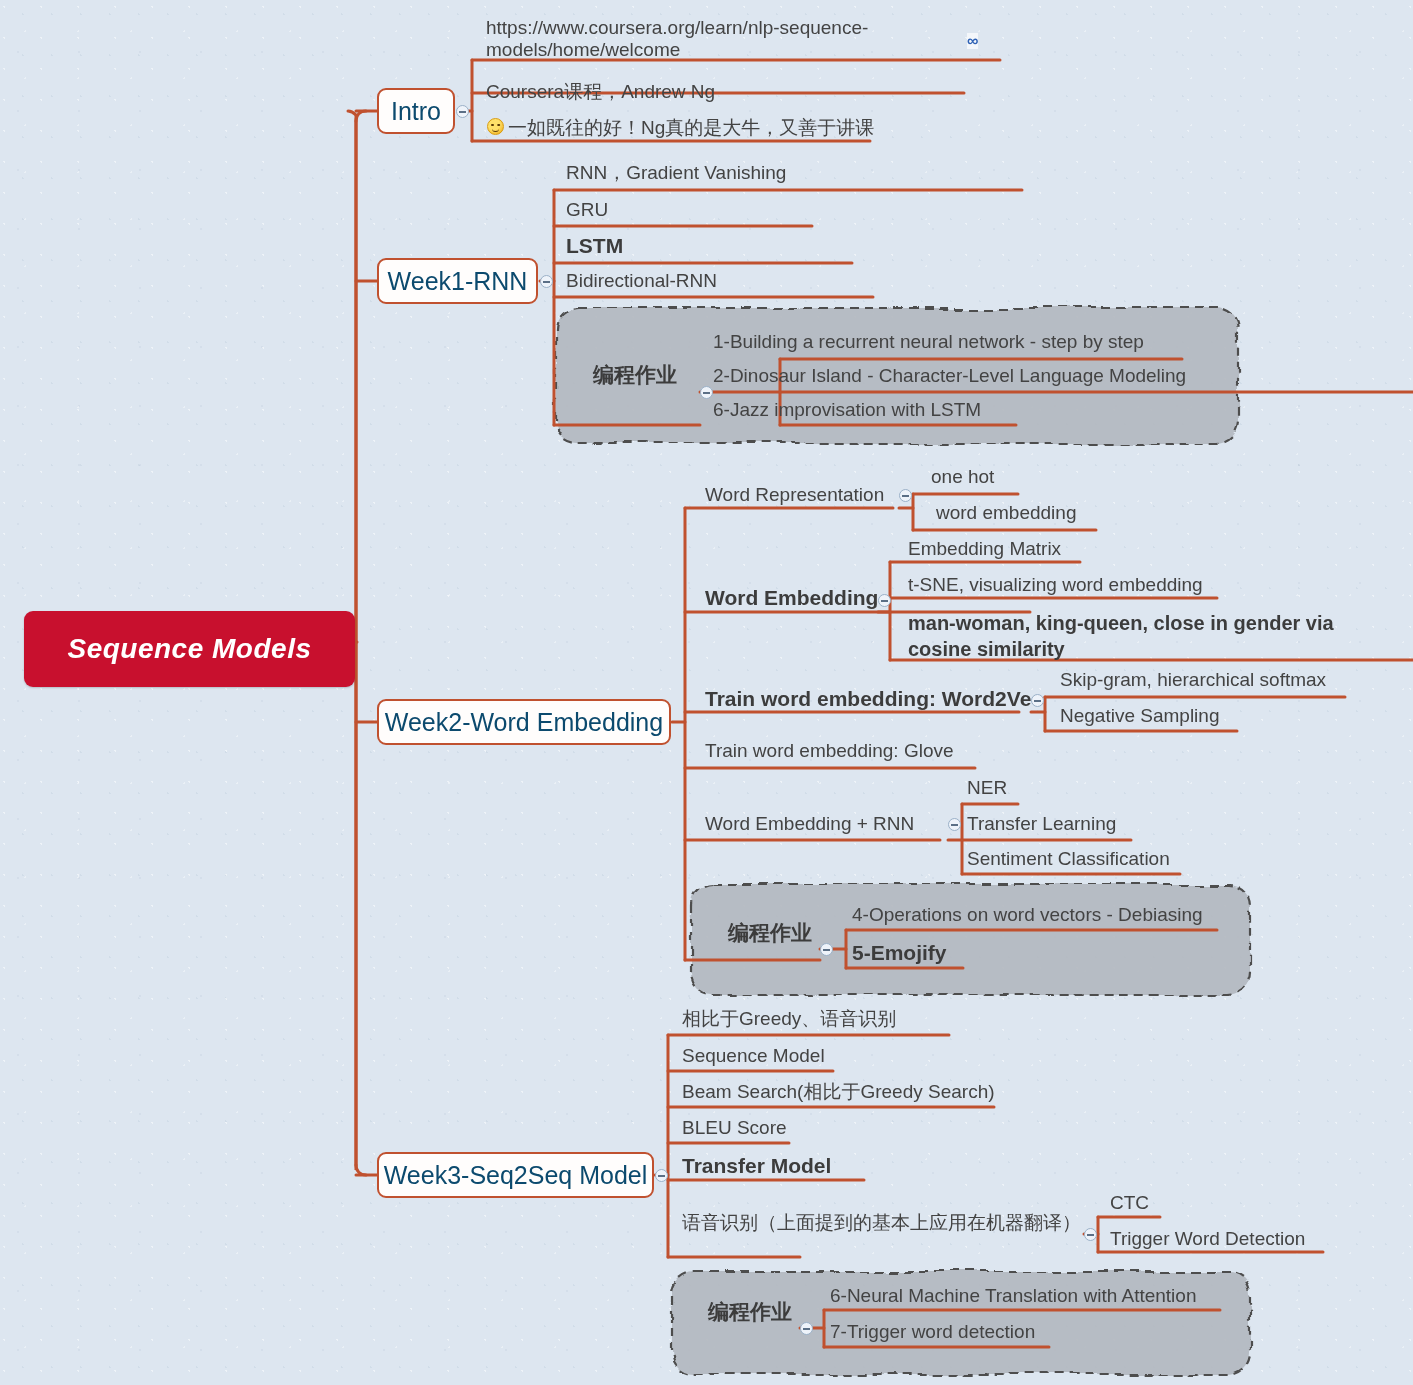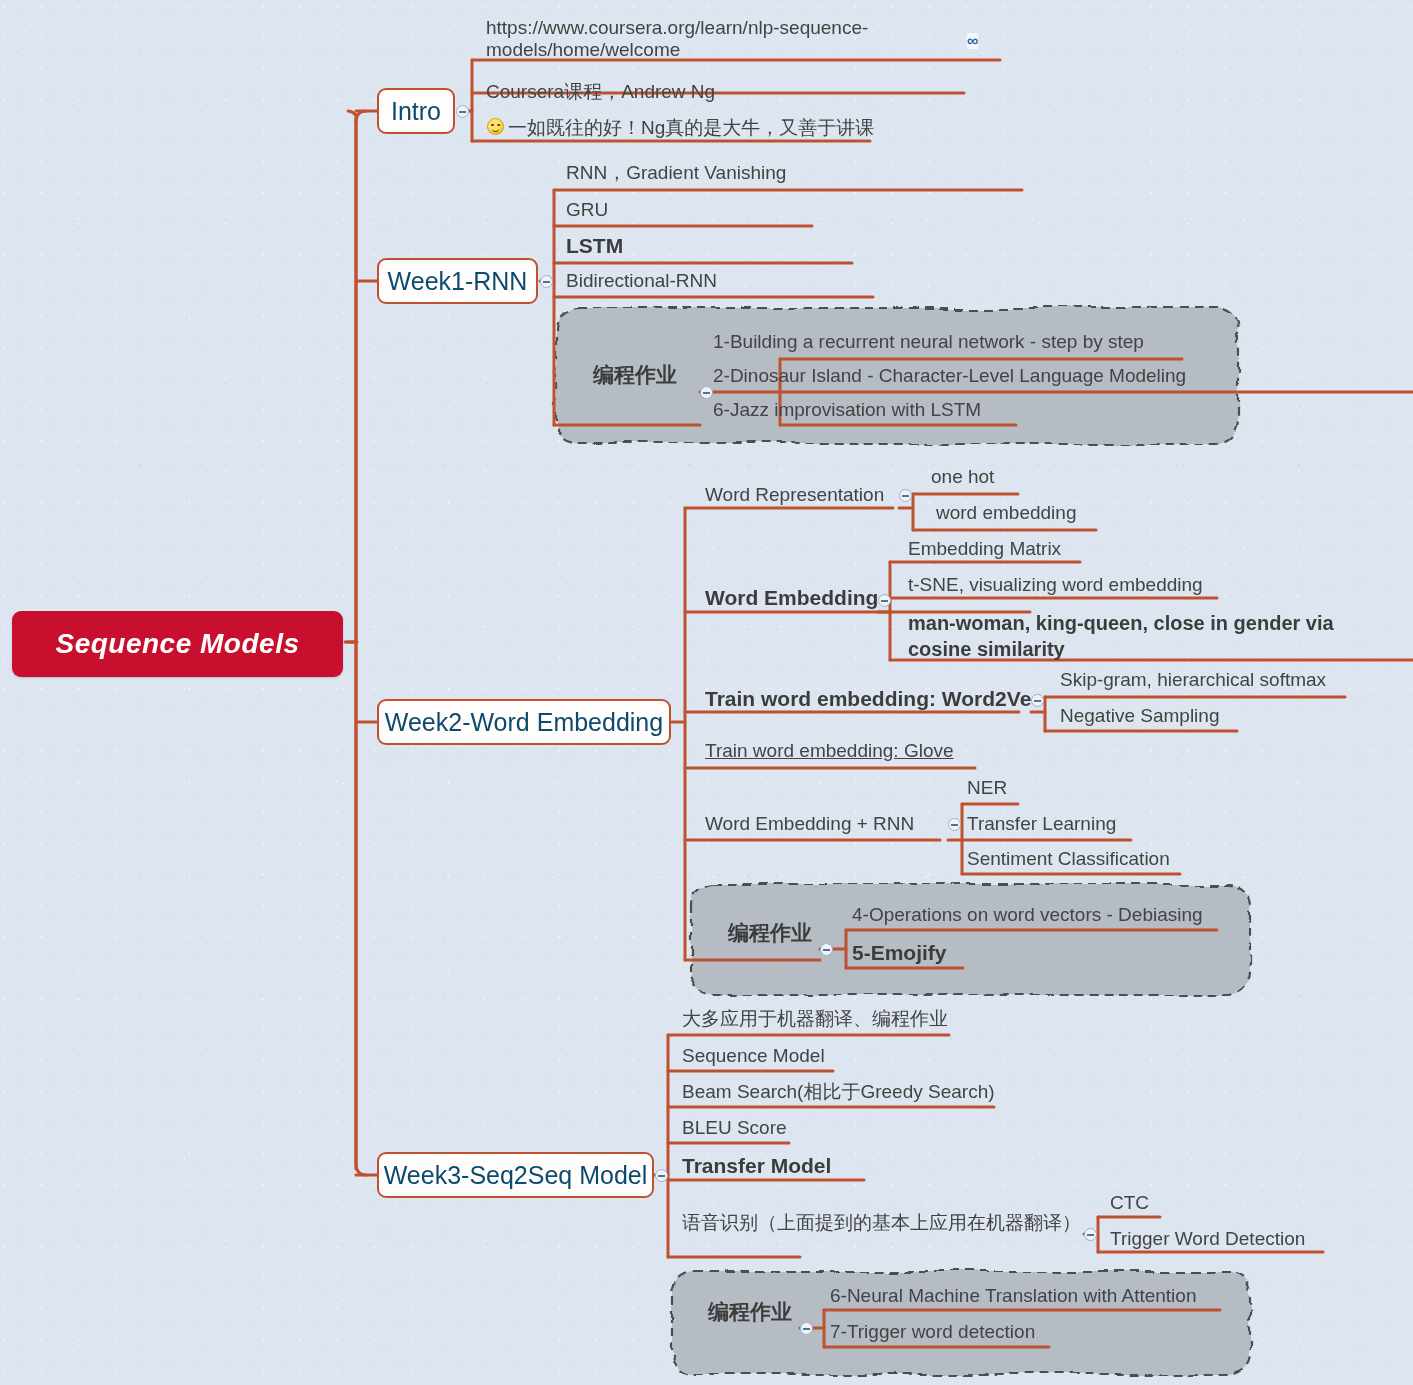--- a/index.html
+++ b/index.html
@@ -200,21 +200,21 @@
   <path d="M1098 1252 H1323"></path>
 
   <path d="M824 1310 V1347"></path>
   <path d="M800 1328 H824"></path>
   <path d="M824 1310 H1220"></path>
   <path d="M824 1347 H1049"></path>
 </svg>
 
 <div id="canvas">
 
-  <div class="root" style="left:12px;top:611px;width:331px;height:66px;font-size:28px;justify-content:center;">
+  <div class="root" style="left:24px;top:611px;width:331px;height:76px;font-size:28px;justify-content:center;">
     <span>Sequence Models</span>
   </div>
 
   <div class="branch" style="left:377px;top:88px;width:78px;height:46px;font-size:25px;">
     <span>Intro</span>
   </div>
   <div class="branch" style="left:377px;top:258px;width:161px;height:46px;font-size:25px;">
     <span>Week1-RNN</span>
   </div>
   <div class="branch" style="left:377px;top:699px;width:294px;height:46px;font-size:25px;">
@@ -297,21 +297,21 @@
     <span>Train word embedding: Word2Vec</span>
   </div>
   <div class="tog" style="left:1031px;top:694px;"></div>
   <div class="node" style="left:1060px;top:669px;font-size:19px;">
     <span>Skip-gram, hierarchical softmax</span>
   </div>
   <div class="node" style="left:1060px;top:705px;font-size:19px;">
     <span>Negative Sampling</span>
   </div>
 
-  <div class="node" style="left:705px;top:740px;font-size:19px;text-decoration:underline;">
+  <div class="node" style="left:705px;top:740px;font-size:19px;">
     <span>Train word embedding: Glove</span>
   </div>
 
   <div class="node" style="left:705px;top:813px;font-size:19px;">
     <span>Word Embedding + RNN</span>
   </div>
   <div class="tog" style="left:948px;top:818px;"></div>
   <div class="node" style="left:967px;top:777px;font-size:19px;">
     <span>NER</span>
   </div>
@@ -327,21 +327,21 @@
   </div>
   <div class="tog" style="left:820px;top:943px;"></div>
   <div class="node" style="left:852px;top:904px;font-size:19px;">
     <span>4-Operations on word vectors - Debiasing</span>
   </div>
   <div class="node b" style="left:852px;top:941px;font-size:21px;">
     <span>5-Emojify</span>
   </div>
 
   <div class="node" style="left:682px;top:1008px;font-size:19px;">
-    <span>大多应用于机器翻译、编程作业</span>
+    <span>相比于Greedy、语音识别</span>
   </div>
   <div class="node" style="left:682px;top:1045px;font-size:19px;">
     <span>Sequence Model</span>
   </div>
   <div class="node" style="left:682px;top:1081px;font-size:19px;">
     <span>Beam  Search(相比于Greedy Search)</span>
   </div>
   <div class="node" style="left:682px;top:1117px;font-size:19px;">
     <span>BLEU Score</span>
   </div>

